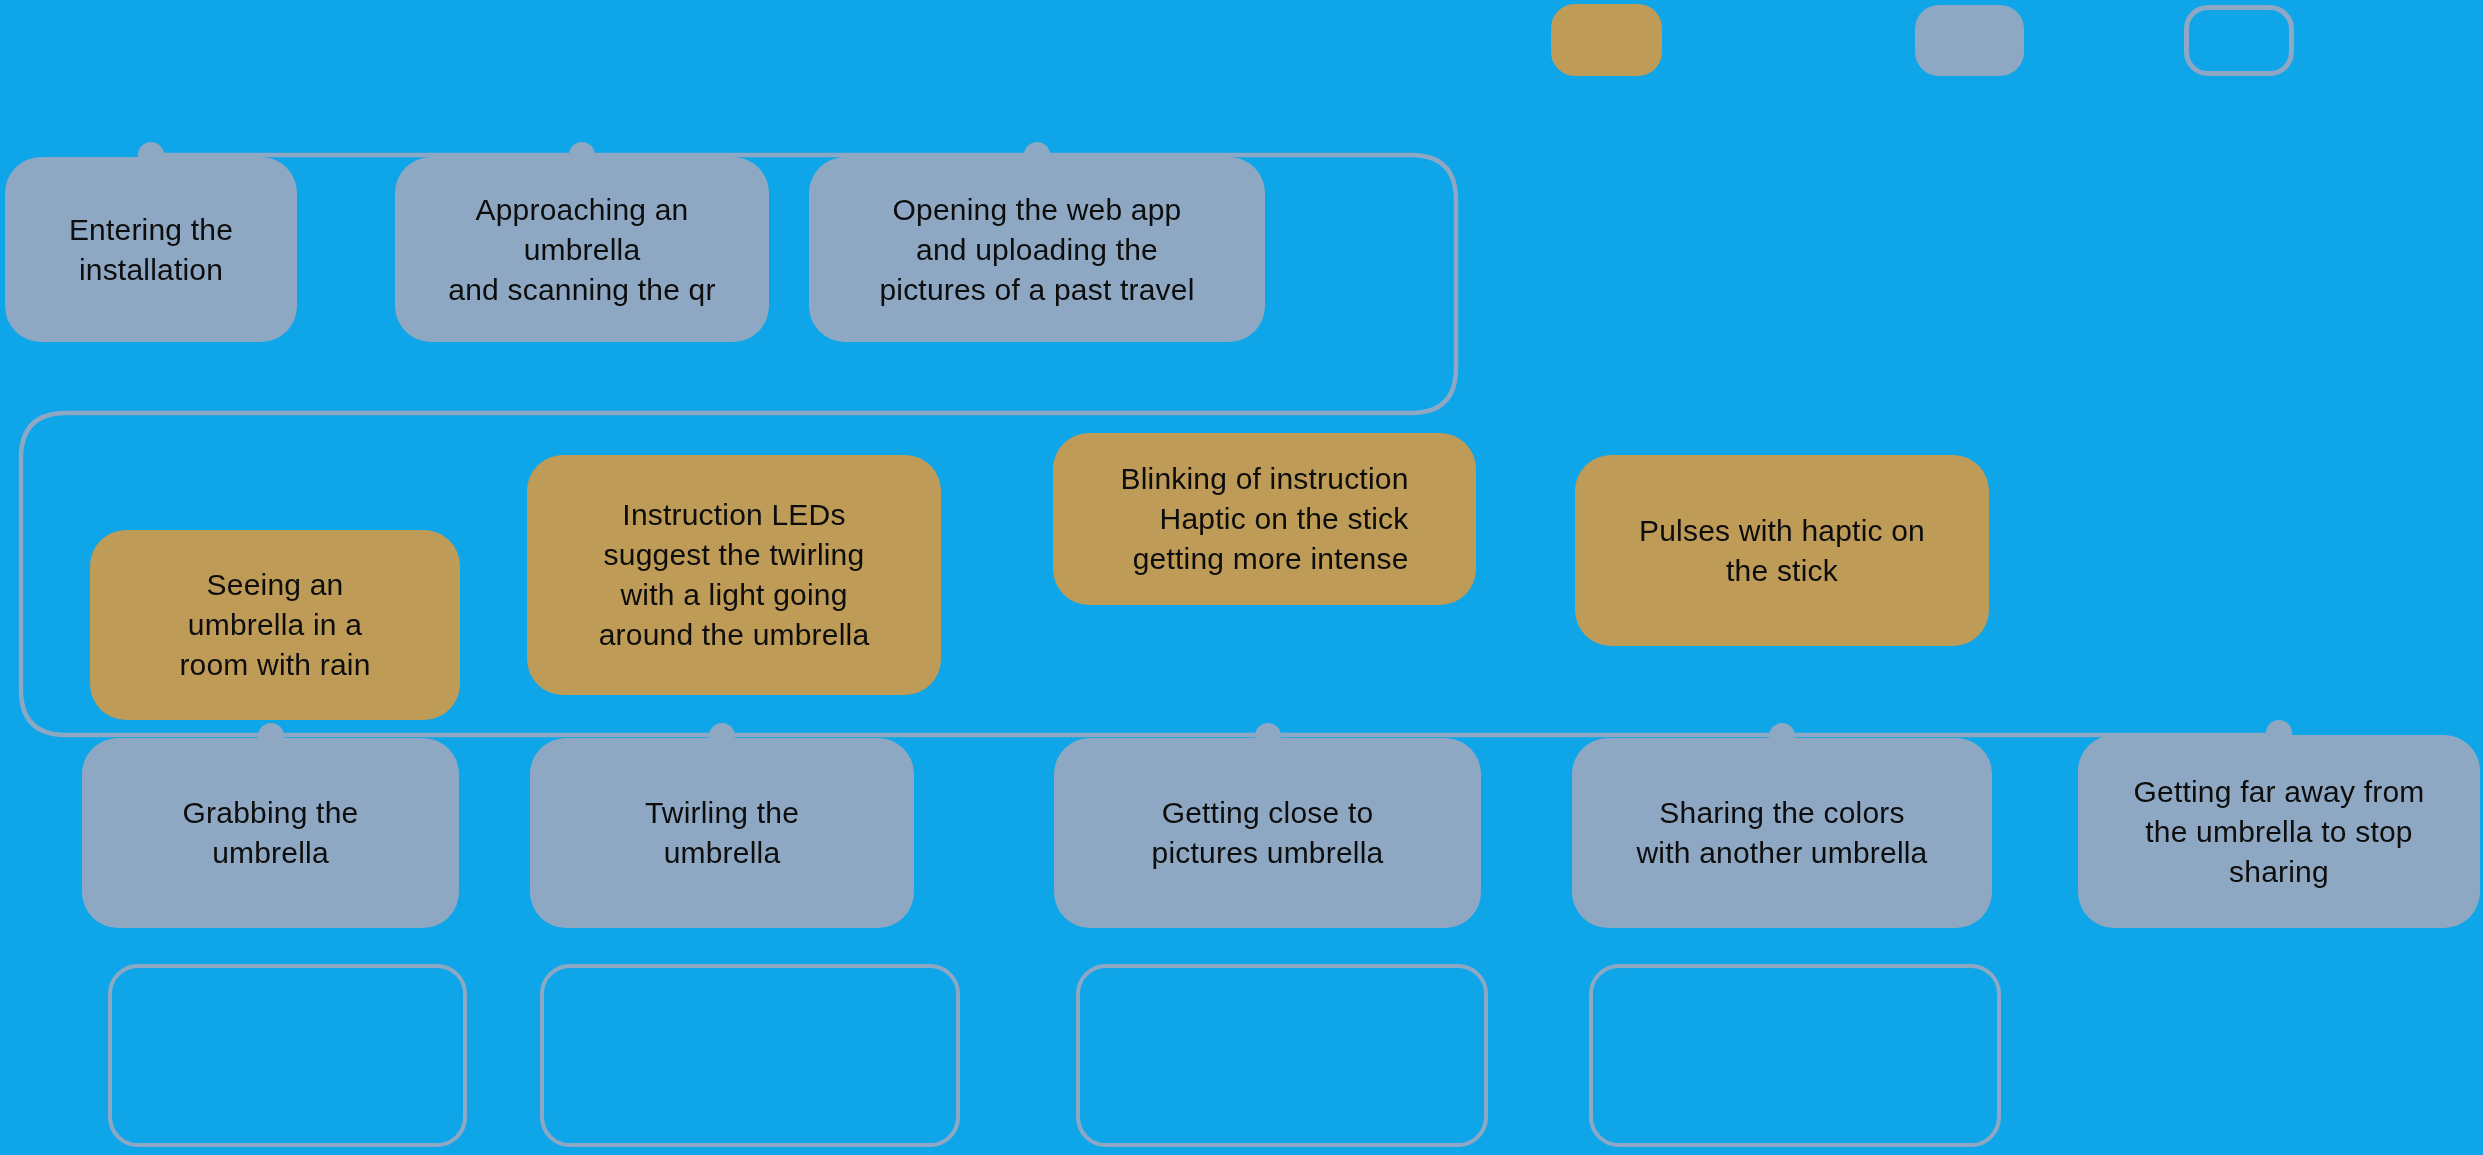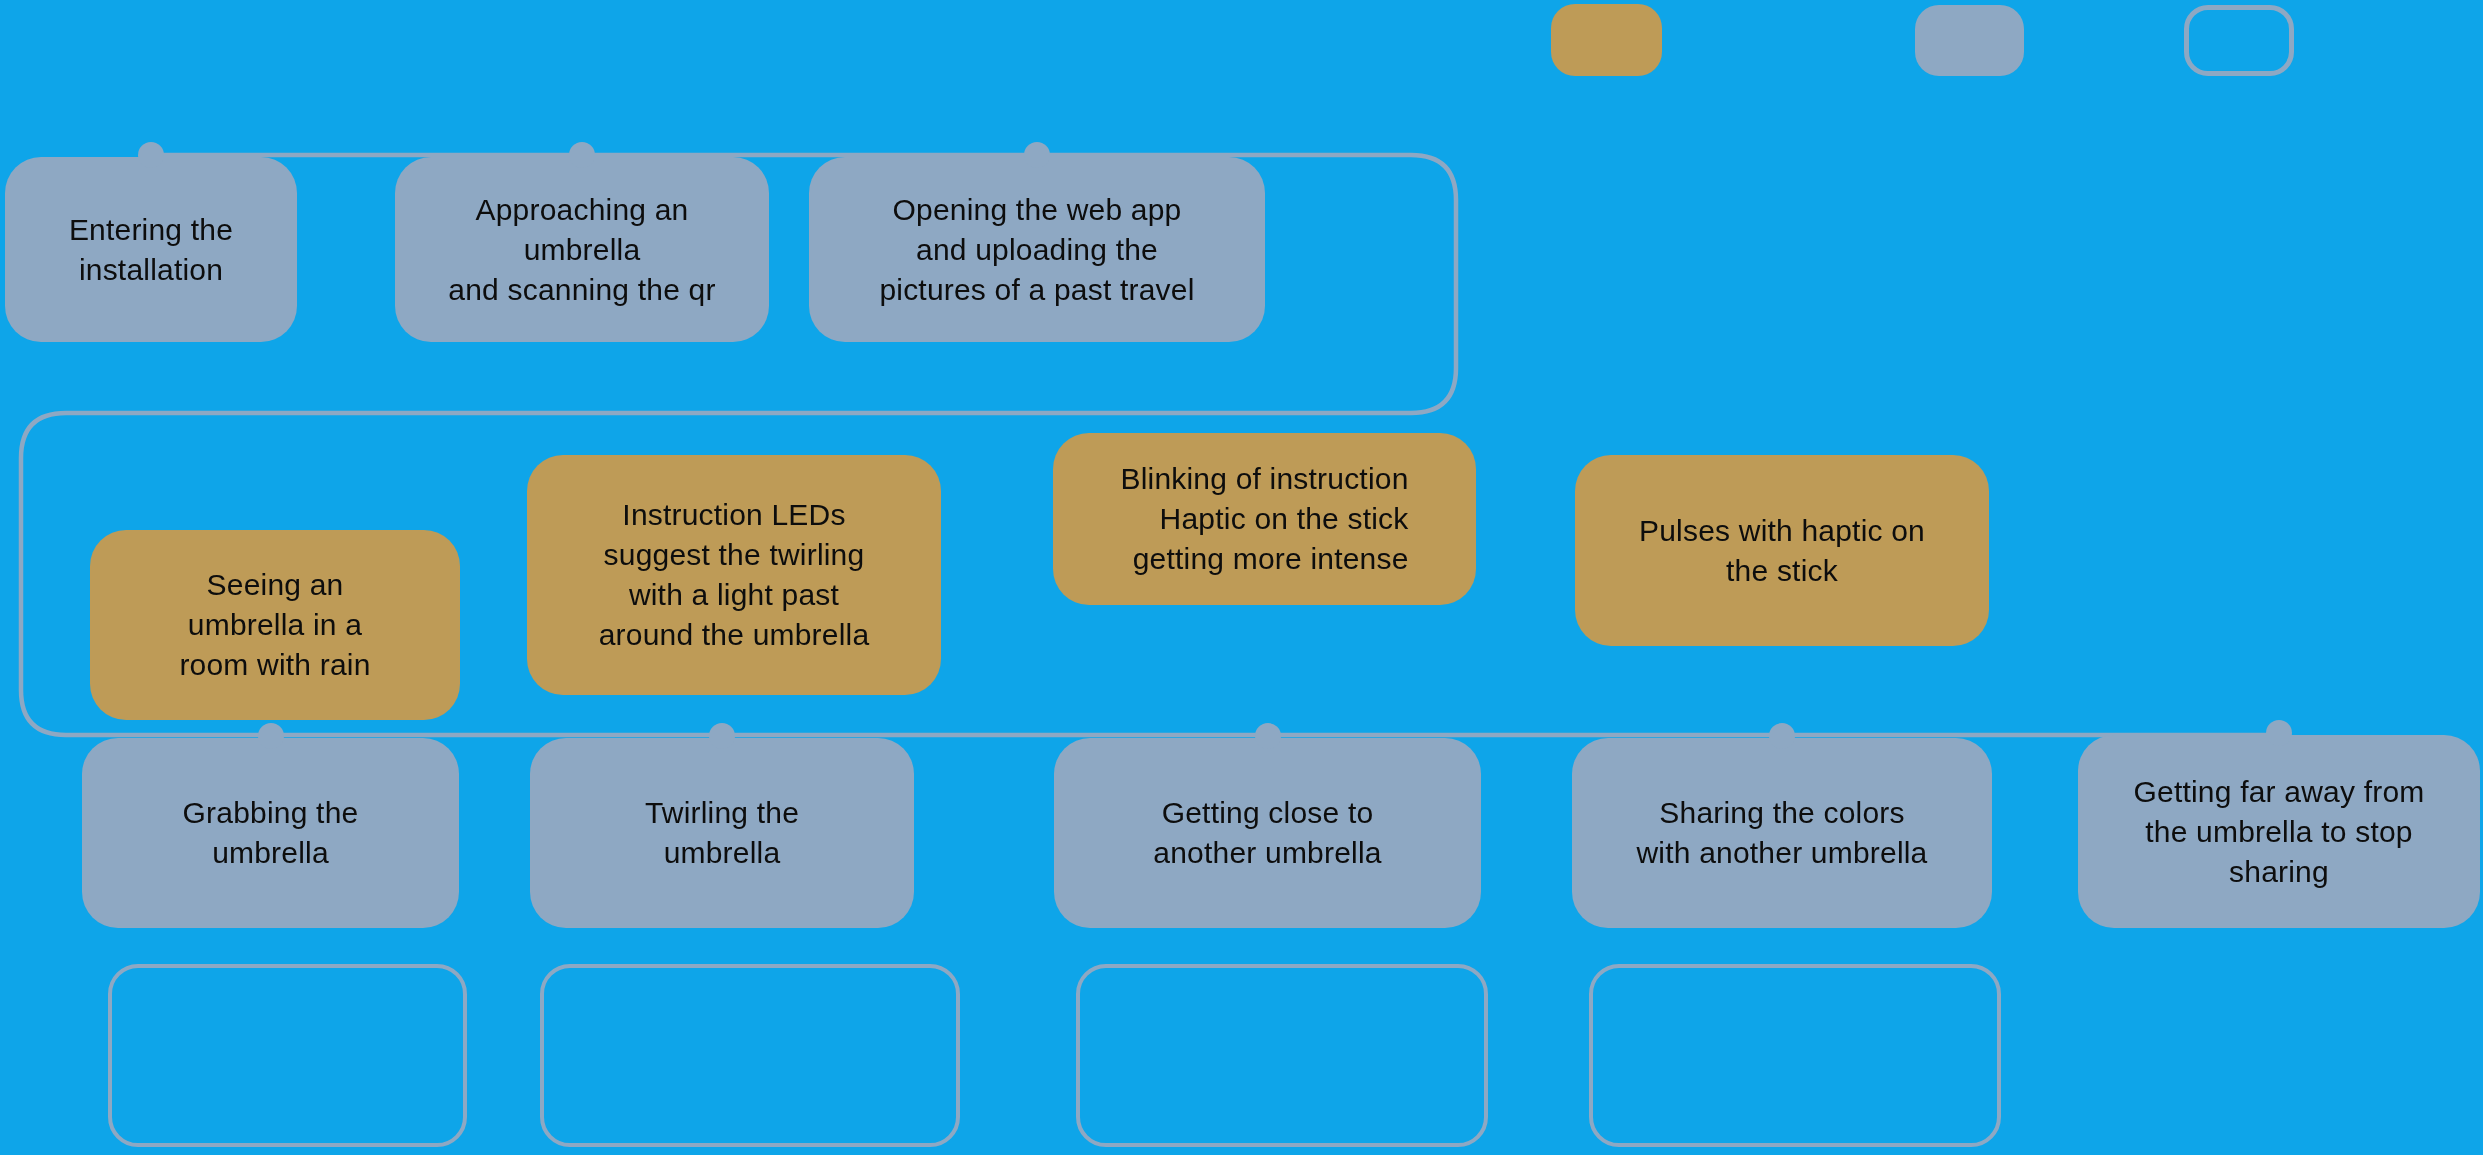--- a/index.html
+++ b/index.html
@@ -89,21 +89,21 @@
   </div>
 
   <div class="box gold" style="left:90px;top:505px;width:370px;height:190px;margin-top:25px;">
     <span class="label">Seeing an
 umbrella in a
 room with rain</span>
   </div>
   <div class="box gold" style="left:527px;top:455px;width:414px;height:240px;">
     <span class="label">Instruction LEDs
 suggest the twirling
-with a light past
+with a light going
 around the umbrella</span>
   </div>
   <div class="box gold" style="left:1053px;top:433px;width:423px;height:172px;text-align:right;">
     <span class="label">Blinking of instruction
 Haptic on the stick
 getting more intense</span>
   </div>
   <div class="box gold" style="left:1575px;top:455px;width:414px;height:191px;">
     <span class="label">Pulses with haptic on
 the stick</span>
@@ -115,21 +115,21 @@
 umbrella</span>
   </div>
   <div class="box blue" style="left:530px;top:738px;width:384px;height:190px;">
     <span class="nub"></span>
     <span class="label">Twirling the
 umbrella</span>
   </div>
   <div class="box blue" style="left:1054px;top:738px;width:427px;height:190px;">
     <span class="nub"></span>
     <span class="label">Getting close to
-another umbrella</span>
+pictures umbrella</span>
   </div>
   <div class="box blue" style="left:1572px;top:738px;width:420px;height:190px;justify-content:center;">
     <span class="nub"></span>
     <span class="label">Sharing the colors
 with another umbrella</span>
   </div>
   <div class="box blue" style="left:2078px;top:735px;width:402px;height:193px;">
     <span class="nub"></span>
     <span class="label">Getting far away from
 the umbrella to stop

